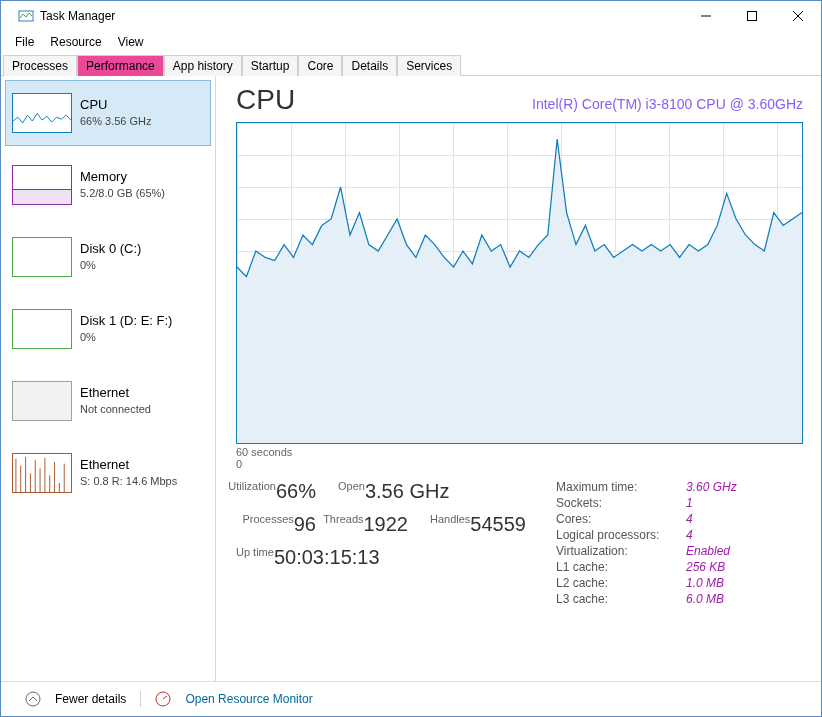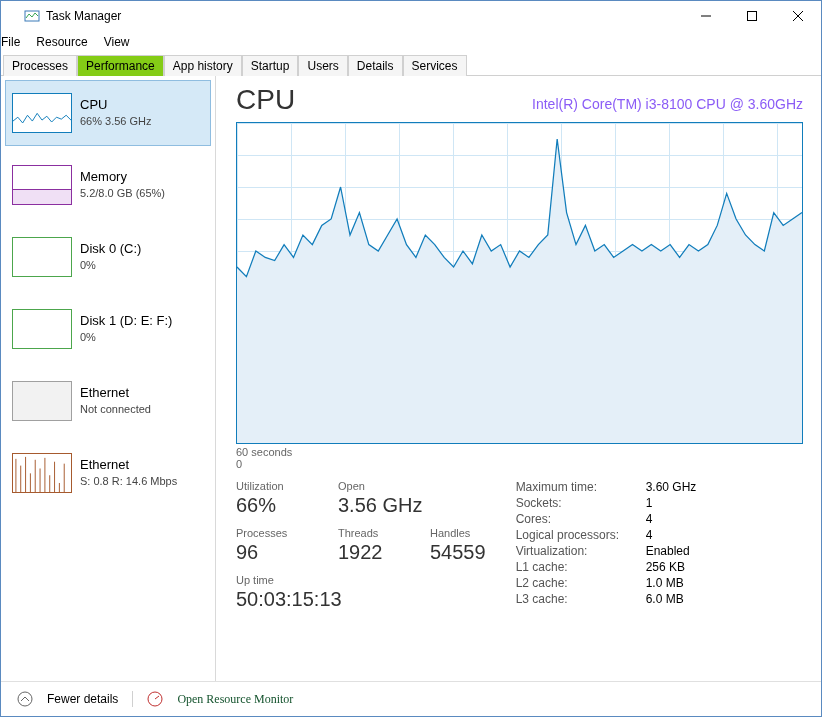--- a/index.html
+++ b/index.html
@@ -1,30 +1,30 @@
 <!DOCTYPE html>
 <html><head>
 <meta charset="utf-8">
 <style>
   html,body{margin:0;padding:0;font-family:"Segoe UI",Arial,sans-serif;font-size:12px;background:#1a8cd8;}
   .window{width:822px;height:717px;margin:0 auto;background:#fff;border:1px solid #5a8ac0;box-sizing:border-box;display:flex;flex-direction:column;position:relative;}
   
-  .titlebar{height:30px;display:flex;align-items:center;padding-left:23px;}
+  .titlebar{height:30px;display:flex;align-items:center;padding-left:17px;}
   .titlebar .icon{width:16px;height:16px;margin-right:6px;}
   .titlebar .title{flex:0 0 auto;font-size:12px;}
   .title-spacer{flex:1;}
   .win-controls{display:flex;height:100%;}
   .win-btn{width:46px;display:flex;align-items:center;justify-content:center;font-family:Arial;}
   
-  .menubar{height:22px;display:flex;align-items:center;padding-left:0;gap:16px;font-size:12px;}
+  .menubar{height:22px;display:flex;align-items:center;padding-left:14px;gap:16px;font-size:12px;}
   .menubar span{cursor:default;}
   
   .tabs{display:flex;border-bottom:1px solid #d0d0d0;background:#fff;height:22px;align-items:flex-end;padding-left:2px;}
   .tab{padding:3px 8px;border:1px solid transparent;border-bottom:none;font-size:12px;background:#fff;position:relative;top:1px;}
-  .tab.active{border-color:#d0d0d0;background:#84cc16;z-index:2;}
+  .tab.active{border-color:#d0d0d0;background:#ec4899;z-index:2;}
   .tab:not(.active){background:#f5f5f5;border-color:#d0d0d0;}
   
   .body{flex:1;display:flex;overflow:hidden;}
   
   .sidebar{width:214px;border-right:1px solid #d9d9d9;padding:2px 0;display:flex;flex-direction:column;gap:2px;}
   .side-item{display:flex;align-items:center;height:56px;padding:4px 6px;gap:8px;border:1px solid transparent;margin:2px 4px 2px 4px;}
   .side-item.selected{background:#d5e9f7;border:1px solid #8fbde0;}
   .thumb{width:60px;height:40px;border:1px solid #117dbb;box-sizing:border-box;background:#fff;position:relative;overflow:hidden;}
   .thumb.mem{border-color:#8b2fa0;}
   .thumb.mem .fill{position:absolute;left:0;right:0;bottom:0;top:60%;}
@@ -42,30 +42,30 @@
   .chart-labels{display:flex;justify-content:space-between;font-size:11px;color:#666;margin-bottom:2px;}
   .chart{height:320px;border:1px solid #117dbb;position:relative;background:
     linear-gradient(to right, #cfe6f5 1px, transparent 1px) 0 0/54px 100%,
     linear-gradient(to bottom, #cfe6f5 1px, transparent 1px) 0 0/100% 32px,
     #fff;}
   .chart svg{position:absolute;inset:0;width:100%;height:100%;}
   .chart-bottom-labels{display:flex;justify-content:flex-end;font-size:11px;color:#666;margin-top:2px;margin-bottom:10px;flex-direction:column;}
   .stats{display:flex;gap:30px;}
   .stats-left{display:flex;flex-direction:column;}
   .stat-row{display:flex;gap:22px;margin-bottom:2px;}
-  .stat-block{display:flex;flex-direction:column;}
+  .stat-block{display:flex;flex-direction:row;justify-content:flex-end;}
   .stat-label{font-size:11px;color:#666;margin-bottom:2px;}
   .stat-value{font-size:20px;color:#333;margin-bottom:8px;}
   .stats-right{display:flex;flex-direction:column;gap:2px;font-size:12px;}
   .stats-right .row{display:flex;}
   .stats-right .k{width:130px;color:#555;}
-  .stats-right .v{color:#000000;}
-  
-  .footer{height:34px;border-top:1px solid #e0e0e0;display:flex;align-items:center;padding:0 16px;gap:14px;font-size:12px;}
-  .footer .link{color:#14532d;cursor:pointer;font-family:Liberation Serif, serif;}
+  .stats-right .v{color:#a21caf;font-style:italic;}
+  
+  .footer{height:34px;border-top:1px solid #e0e0e0;display:flex;align-items:center;padding:0 24px;gap:14px;font-size:12px;}
+  .footer .link{color:#0369a1;cursor:pointer;}
   .footer .sep{width:1px;height:16px;background:#d0d0d0;}
   .circ-icon{width:16px;height:16px;display:inline-flex;align-items:center;justify-content:center;}
 </style>
 </head>
 <body>
 
 <div class="window">
 
   <div class="titlebar">
     <span class="icon">
@@ -100,21 +100,21 @@
     <span>File</span>
     <span>Resource</span>
     <span>View</span>
   </div>
 
   <div class="tabs">
     <div class="tab">Processes</div>
     <div class="tab active">Performance</div>
     <div class="tab">App history</div>
     <div class="tab">Startup</div>
-    <div class="tab">Users</div>
+    <div class="tab">Core</div>
     <div class="tab">Details</div>
     <div class="tab">Services</div>
   </div>
 
   <div class="body">
 
     <div class="sidebar">
 
       <div class="side-item selected">
         <div class="thumb">

